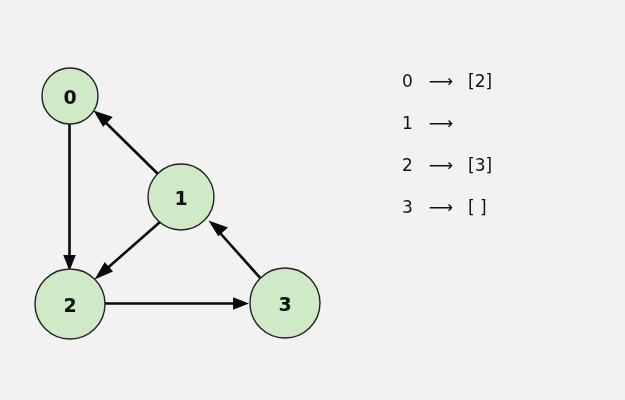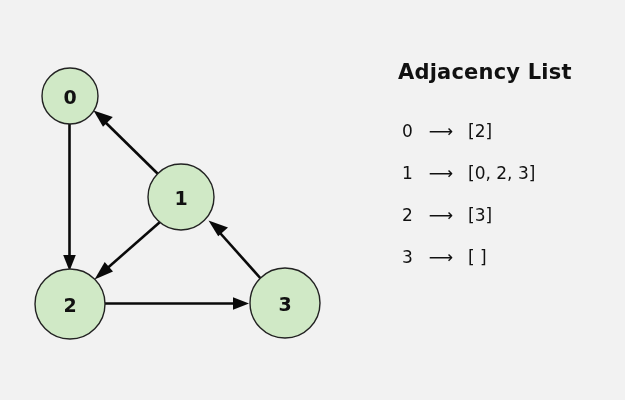--- a/index.html
+++ b/index.html
@@ -136,32 +136,30 @@
       <text class="node-label" x="70" y="305">2</text>
     </g>
 
     <g>
       <circle class="node-circle" cx="285" cy="303" r="35"></circle>
       <text class="node-label" x="285" y="304">3</text>
     </g>
   </svg>
 
   <div class="panel">
-    <div class="panel-title">Adjacency List</div>
 
     <div class="adj-rows">
       <div class="adj-row">
         <span class="adj-key">0</span>
         <span class="adj-arrow">⟶</span>
         <span class="adj-val">[2]</span>
       </div>
       <div class="adj-row">
         <span class="adj-key">1</span>
         <span class="adj-arrow">⟶</span>
-        <span class="adj-val">[0, 2, 3]</span>
       </div>
       <div class="adj-row">
         <span class="adj-key">2</span>
         <span class="adj-arrow">⟶</span>
         <span class="adj-val">[3]</span>
       </div>
       <div class="adj-row">
         <span class="adj-key">3</span>
         <span class="adj-arrow">⟶</span>
         <span class="adj-val">[ ]</span>

